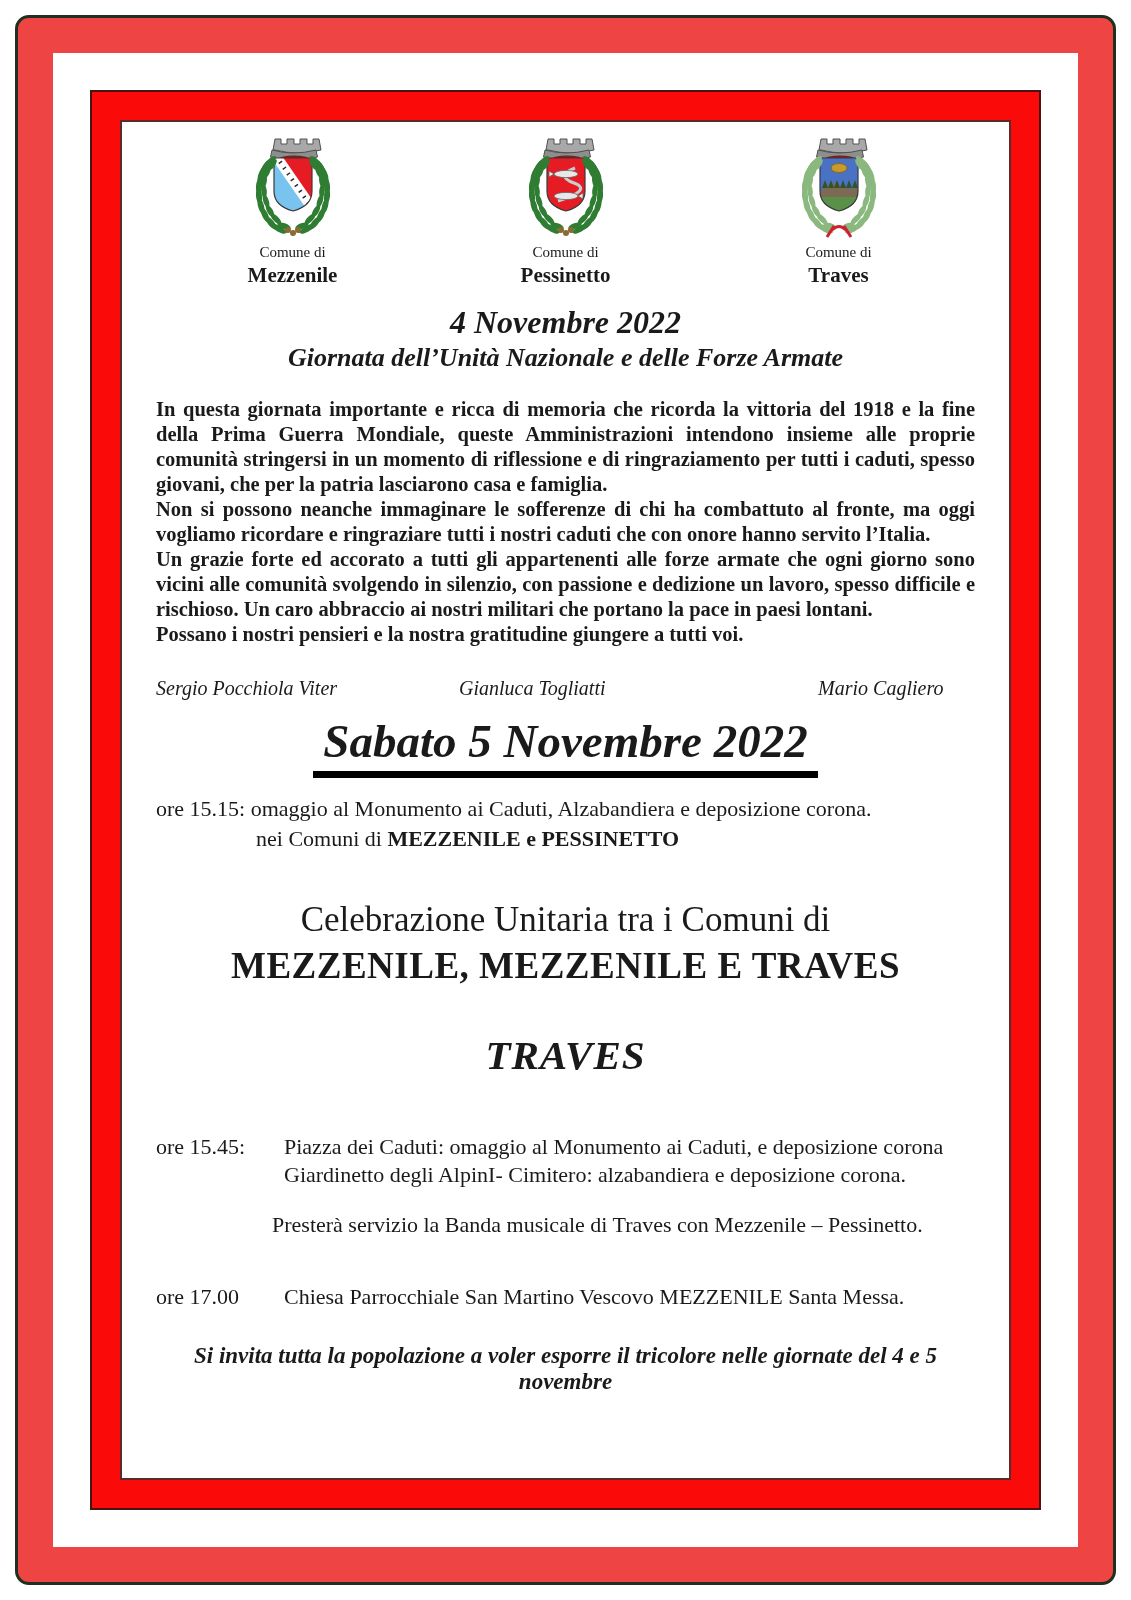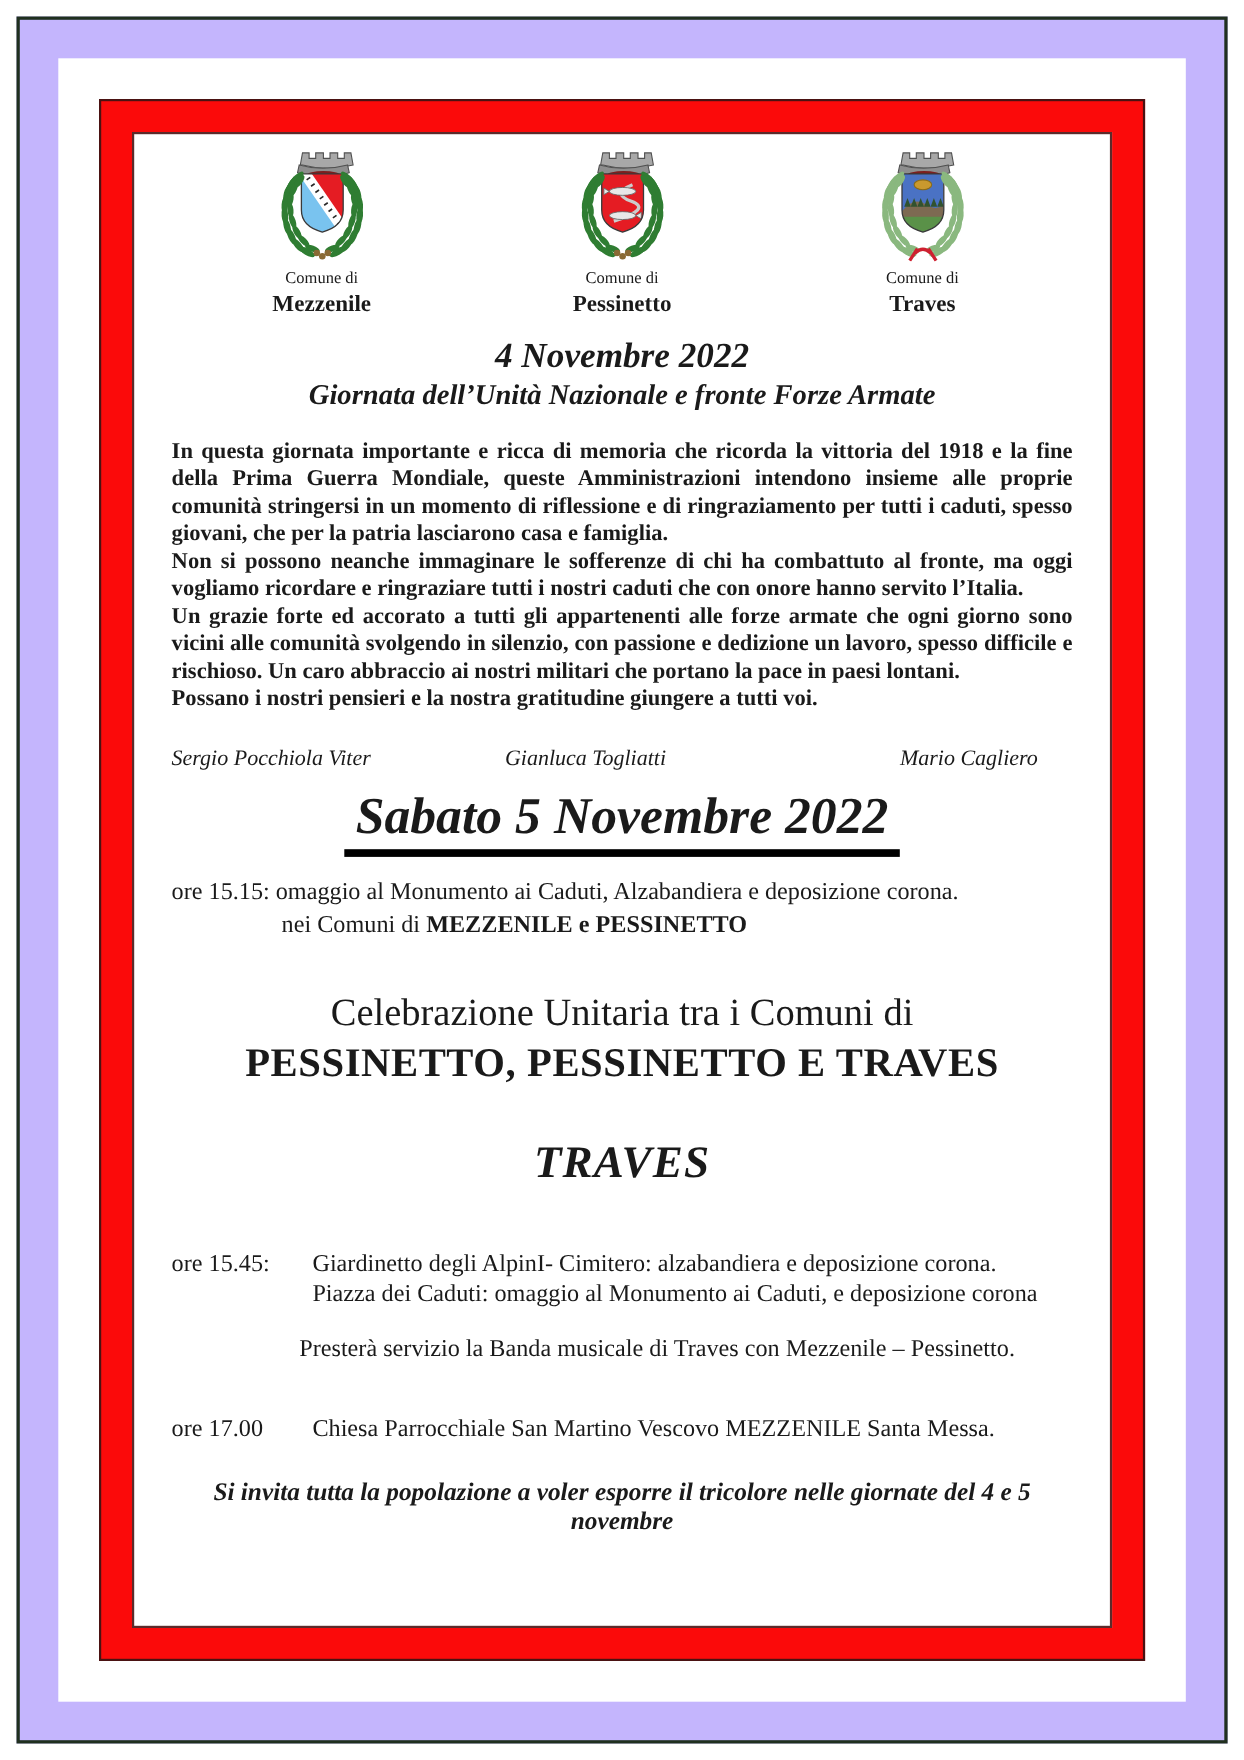--- a/index.html
+++ b/index.html
@@ -110,21 +110,21 @@
         <ellipse cx="34" cy="57" rx="7" ry="2.8" transform="rotate(85 34 57)"></ellipse>
         <ellipse cx="34" cy="47" rx="7" ry="2.8" transform="rotate(98 34 47)"></ellipse>
         <ellipse cx="37" cy="38" rx="7" ry="2.8" transform="rotate(112 37 38)"></ellipse>
         <ellipse cx="42" cy="31" rx="7" ry="2.8" transform="rotate(128 42 31)"></ellipse>
       </g>
     </g>
   </defs>
 </svg>
 
 <div class="page">
-  <div class="frame-green" style="background-color: #c4b5fd;">
+  <div class="frame-green" style="background-color: #ef4444; border-radius: 14px;">
     <div class="frame-gap">
       <div class="frame-red" style="background-color: rgb(251, 10, 10);">
         <div class="content">
 
           <div class="emblems">
 
             <div class="commune">
               <svg class="emblem" viewBox="0 0 126 104">
                 <use href="#crown"></use>
                 <g clip-path="url(#shieldClip)">
@@ -200,21 +200,21 @@
                 </g>
                 <path d="M58 92 l-7 11 M68 92 l7 11 M56 96 q7 -7 14 0" stroke="#cf2030" stroke-width="3" fill="none"></path>
               </svg>
               <div class="commune-label">Comune di</div>
               <div class="commune-name">Traves</div>
             </div>
           </div>
 
           <div class="title-block">
             <div class="doc-title">4 Novembre 2022</div>
-            <div class="doc-subtitle">Giornata dell’Unità Nazionale e fronte Forze Armate</div>
+            <div class="doc-subtitle">Giornata dell’Unità Nazionale e delle Forze Armate</div>
           </div>
 
           <div class="body-text">
             <p>In questa giornata importante e ricca di memoria che ricorda la vittoria del 1918 e la fine della Prima Guerra Mondiale, queste Amministrazioni intendono insieme alle proprie comunità stringersi in un momento di riflessione e di ringraziamento per tutti i caduti, spesso giovani, che per la patria lasciarono casa e famiglia.</p>
             <p>Non si possono neanche immaginare le sofferenze di chi ha combattuto al fronte, ma oggi vogliamo ricordare e ringraziare tutti i nostri caduti che con onore hanno servito l’Italia.</p>
             <p>Un grazie forte ed accorato a tutti gli appartenenti alle forze armate che ogni giorno sono vicini alle comunità svolgendo in silenzio, con passione e dedizione un lavoro, spesso difficile e rischioso. Un caro abbraccio ai nostri militari che portano la pace in paesi lontani.</p>
             <p>Possano i nostri pensieri e la nostra gratitudine giungere a tutti voi.</p>
           </div>
 
           <div class="signatures">
@@ -227,30 +227,30 @@
             <span class="saturday">Sabato 5 Novembre 2022</span>
           </div>
 
           <div class="ore1515">
             <div>ore 15.15: omaggio al Monumento ai Caduti, Alzabandiera e deposizione corona.</div>
             <div class="line2"><span>nei Comuni di </span><span class="bold">MEZZENILE e PESSINETTO</span></div>
           </div>
 
           <div class="celebration">
             <div class="celebration-line1">Celebrazione Unitaria tra i Comuni di</div>
-            <div class="celebration-line2">PESSINETTO, PESSINETTO E TRAVES</div>
+            <div class="celebration-line2">MEZZENILE, MEZZENILE E TRAVES</div>
           </div>
 
           <div class="traves-heading">TRAVES</div>
 
           <div class="sched sched-1545">
             <div class="time">ore 15.45:</div>
             <div class="desc">
+              <div>Piazza dei Caduti: omaggio al Monumento ai Caduti, e deposizione corona</div>
               <div>Giardinetto degli AlpinI- Cimitero: alzabandiera e deposizione corona.</div>
-              <div>Piazza dei Caduti: omaggio al Monumento ai Caduti, e deposizione corona</div>
             </div>
           </div>
 
           <div class="band-note">Presterà servizio la Banda musicale di Traves con Mezzenile – Pessinetto.</div>
 
           <div class="sched sched-1700">
             <div class="time">ore 17.00</div>
             <div class="desc">Chiesa Parrocchiale San Martino Vescovo MEZZENILE Santa Messa.</div>
           </div>
 

